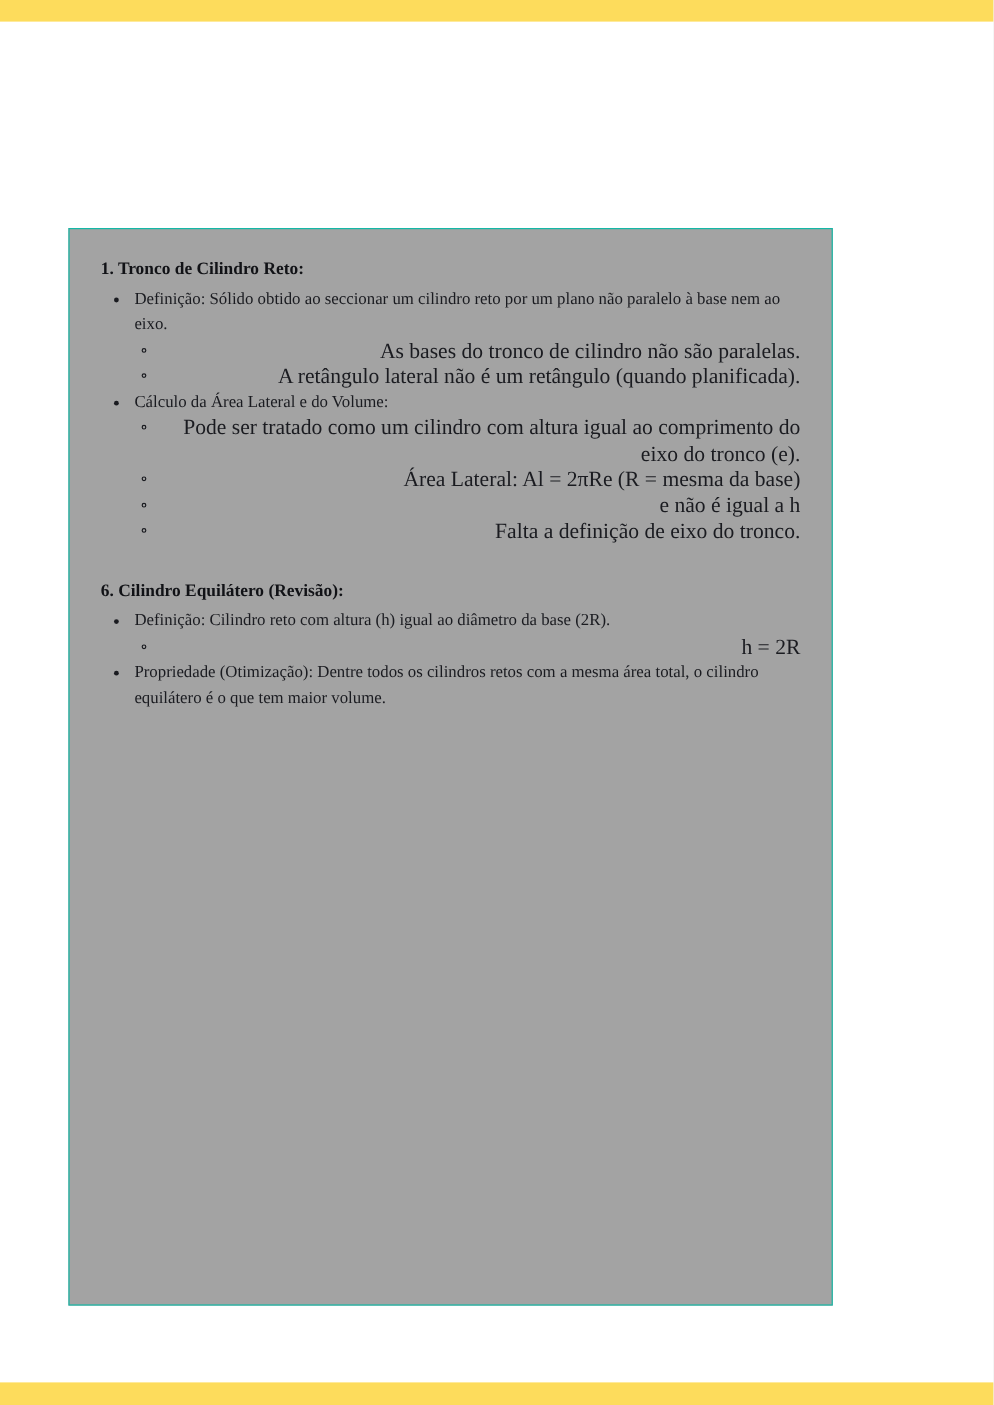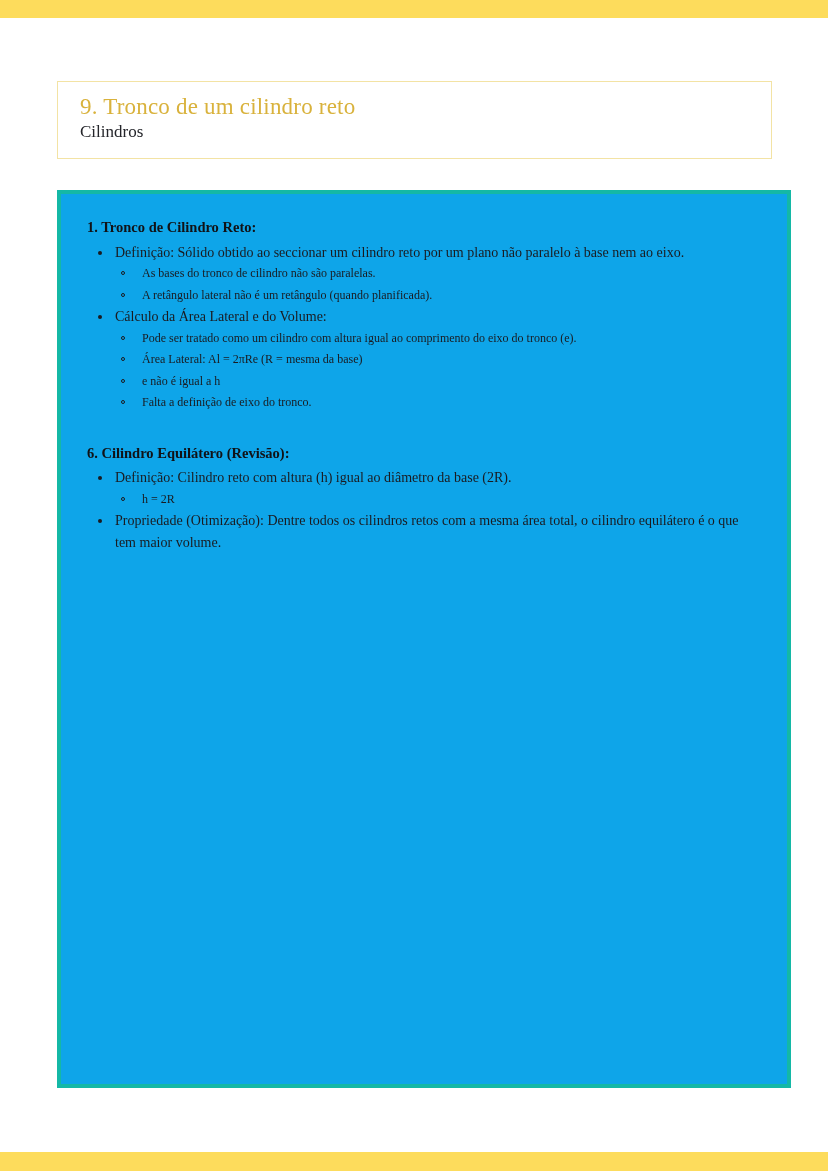--- a/index.html
+++ b/index.html
@@ -58,25 +58,25 @@
     font-weight: 400;
     line-height: 1.2;
     margin: 2px 0 0 0;
     white-space: nowrap;
   }
 
   .content-box {
     position: absolute;
     left: 57px;
     top: 190px;
-    width: 734px;
+    width: 637px;
     height: 898px;
-    border: 4px solid #14b8a6;
+    border: 1px solid #14b8a6;
     box-sizing: border-box;
-    background: #0ea5e9;
+    background: #a3a3a3;
     overflow: hidden;
   }
   .content-inner {
     padding: 24px 26px 0 26px;
     color: #18191d;
   }
 
   .section-heading {
     font-size: 14.5px;
     font-weight: bold;
@@ -111,23 +111,24 @@
   }
 
   ul.lvl2 {
     list-style: none;
     margin: 0;
     padding: 0;
   }
   ul.lvl2 > li {
     position: relative;
     padding-left: 27px;
-    font-size: 12px;
+    font-size: 18px;
     line-height: 21.5px;
     color: #1a1b20;
+    text-align: right;
   }
   ul.lvl2 > li::before {
     content: "";
     position: absolute;
     left: 6px;
     top: 8px;
     width: 4px;
     height: 4px;
     border: 1px solid #1a1b20;
     border-radius: 50%;
@@ -136,26 +137,20 @@
 
   .txt { display: block; }
 </style>
 </head>
 <body>
 
 <div class="page">
 
   <div class="bar bar-top"></div>
 
-  <div class="header-box">
-    <div class="header-inner">
-      <h1 class="doc-title">9. Tronco de um cilindro reto</h1>
-      <div class="doc-subtitle">Cilindros</div>
-    </div>
-  </div>
 
   <div class="content-box">
     <div class="content-inner">
 
       <div class="section-heading">1. Tronco de Cilindro Reto:</div>
       <ul class="lvl1">
         <li>
           <span class="txt">Definição: Sólido obtido ao seccionar um cilindro reto por um plano não paralelo à base nem ao eixo.</span>
           <ul class="lvl2">
             <li>As bases do tronco de cilindro não são paralelas.</li>

